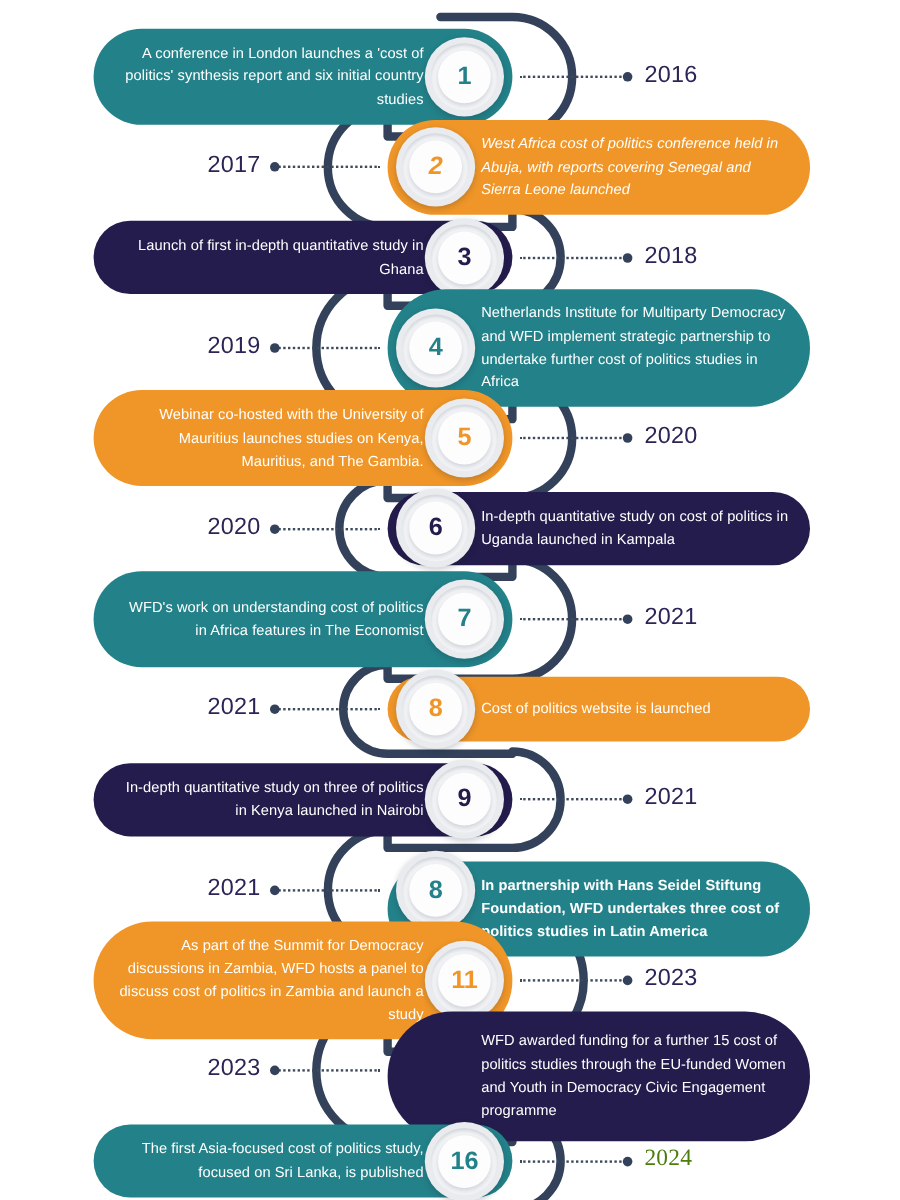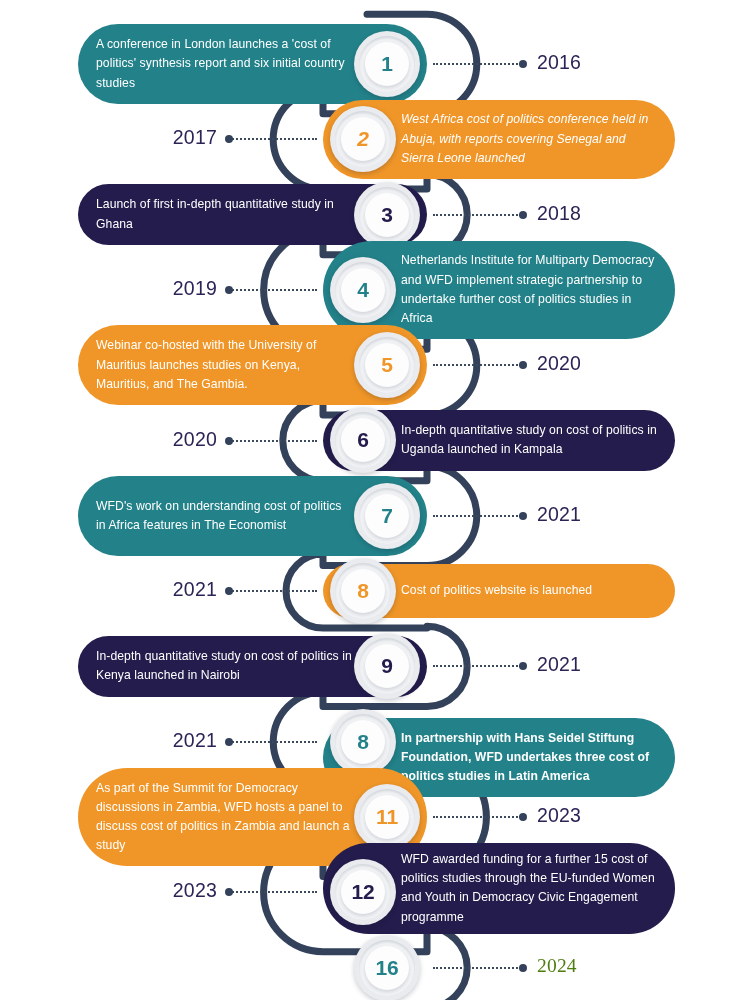--- a/index.html
+++ b/index.html
@@ -53,21 +53,21 @@
   .row.left .pill  { left: 78px; }
   .row.right .pill { right: 75px; }
 
   .pill-text {
     color: #ffffff;
     font-size: 12.2px;
     line-height: 19.2px;
     letter-spacing: .005em;
     white-space: pre-line;
   }
-  .row.left  .pill-text { padding-left: 18px;  padding-right: 74px; }
+  .row.left  .pill-text { padding-left: 18px;  padding-right: 74px; text-align: right; }
   .row.right .pill-text { padding-left: 78px;  padding-right: 18px; }
 
   
   .badge {
     position: absolute;
     width: 66px;
     height: 66px;
     border-radius: 50%;
     z-index: 4;
     background: #e9ebee;
@@ -192,21 +192,21 @@
       <div class="row right" style="top: 560.1px; height: 62px;">
         <div class="pill" style="top: 4px; width: 352px; height: 54px; background: rgb(240, 150, 40);">
           <div class="pill-text">Cost of politics website is launched</div>
         </div>
         <div class="badge" style="left: 330px; top: -2px;">
           <span class="badge-num" style="color: rgb(240, 150, 40);">8</span>
         </div>
       </div>
       <div class="row left" style="top: 632.2px; height: 68.4px;">
         <div class="pill" style="top: 4px; width: 349px; height: 60.4px; background: rgb(35, 28, 76);">
-          <div class="pill-text">In-depth quantitative study on cost of politics in Kenya launched in Nairobi</div>
+          <div class="pill-text">In-depth quantitative study on three of politics in Kenya launched in Nairobi</div>
         </div>
         <div class="badge" style="left: 354px; top: 1.2px;">
           <span class="badge-num" style="color: rgb(35, 28, 76);">9</span>
         </div>
       </div>
       <div class="row right" style="top: 697.9px; height: 87.6px;">
         <div class="pill" style="top: 20px; width: 352px; height: 79.6px; background: rgb(35, 130, 137); font-weight: bold;">
           <div class="pill-text">In partnership with Hans Seidel Stiftung Foundation, WFD undertakes three cost of politics studies in Latin America</div>
         </div>
         <div class="badge" style="left: 330px; top: 10.8px;">
@@ -215,28 +215,28 @@
       </div>
       <div class="row left" style="top: 763.6px; height: 106.8px;">
         <div class="pill" style="top: 4px; width: 349px; height: 98.8px; background: rgb(240, 150, 40);">
           <div class="pill-text">As part of the Summit for Democracy discussions in Zambia, WFD hosts a panel to discuss cost of politics in Zambia and launch a study</div>
         </div>
         <div class="badge" style="left: 354px; top: 20.4px;">
           <span class="badge-num" style="color: rgb(240, 150, 40);">11</span>
         </div>
       </div>
       <div class="row right" style="top: 838.9px; height: 106.8px;">
-        <div class="pill" style="top: 4px; width: 352px; height: 91px; background: rgb(35, 28, 76);">
+        <div class="pill" style="top: 4px; width: 352px; height: 108px; background: rgb(35, 28, 76);">
           <div class="pill-text">WFD awarded funding for a further 15 cost of politics studies through the EU-funded Women and Youth in Democracy Civic Engagement programme</div>
         </div>
-        <div class="badge" style="left: 330px; top: 20.4px;">
-          <span class="badge-num" style="color: rgb(35, 28, 76);">12</span>
-        </div>
       </div>
       <div class="row left" style="top: 933.4px; height: 68.4px;">
+        <div class="pill" style="top: 4px; width: 349px; height: 60.4px; background: rgb(35, 130, 137);">
+          <div class="pill-text">The first Asia-focused cost of politics study, focused on Sri Lanka, is published</div>
+        </div>
         <div class="badge" style="left: 354px; top: 1.2px;">
           <span class="badge-num" style="color: rgb(35, 130, 137);">16</span>
         </div>
       </div>
     </div>
 <div class="leader" style="top: 63px; left: 433px; width: 88px;"></div>
     <div class="leader-dot" style="top: 60px; background: rgb(51, 65, 90); left: 519px;"></div>
     <div class="year" style="top: 51px; color: rgb(43, 36, 86); left: 537px;">2016</div>
     <div class="leader" style="top: 138.3px; left: 229px; width: 88px;"></div>
     <div class="leader-dot" style="top: 135.3px; background: rgb(51, 65, 90); left: 225px;"></div>

